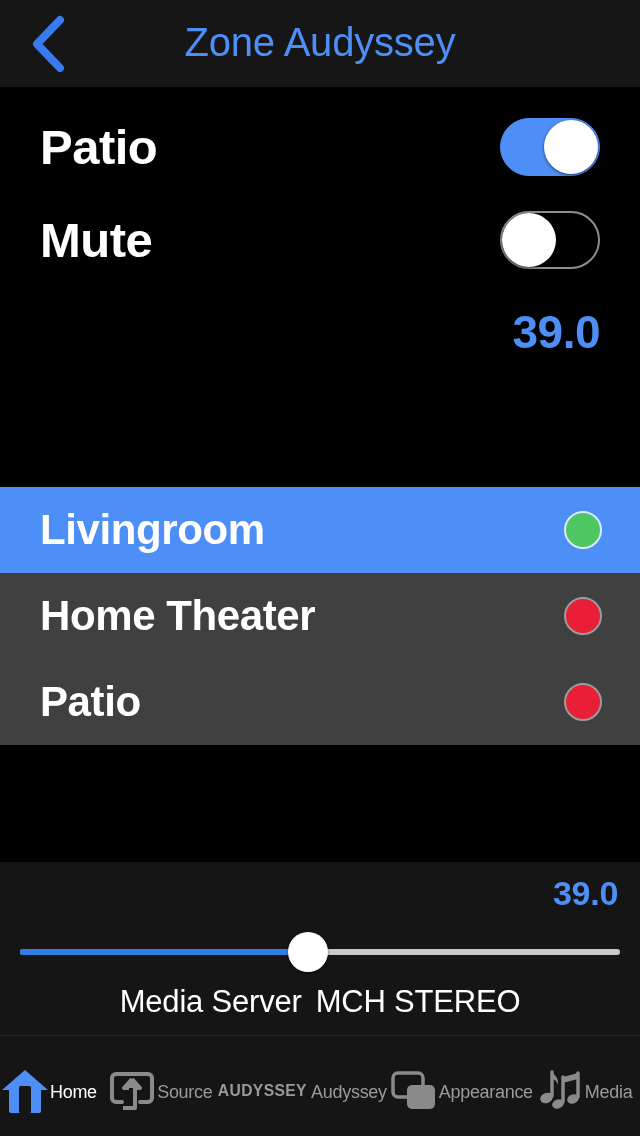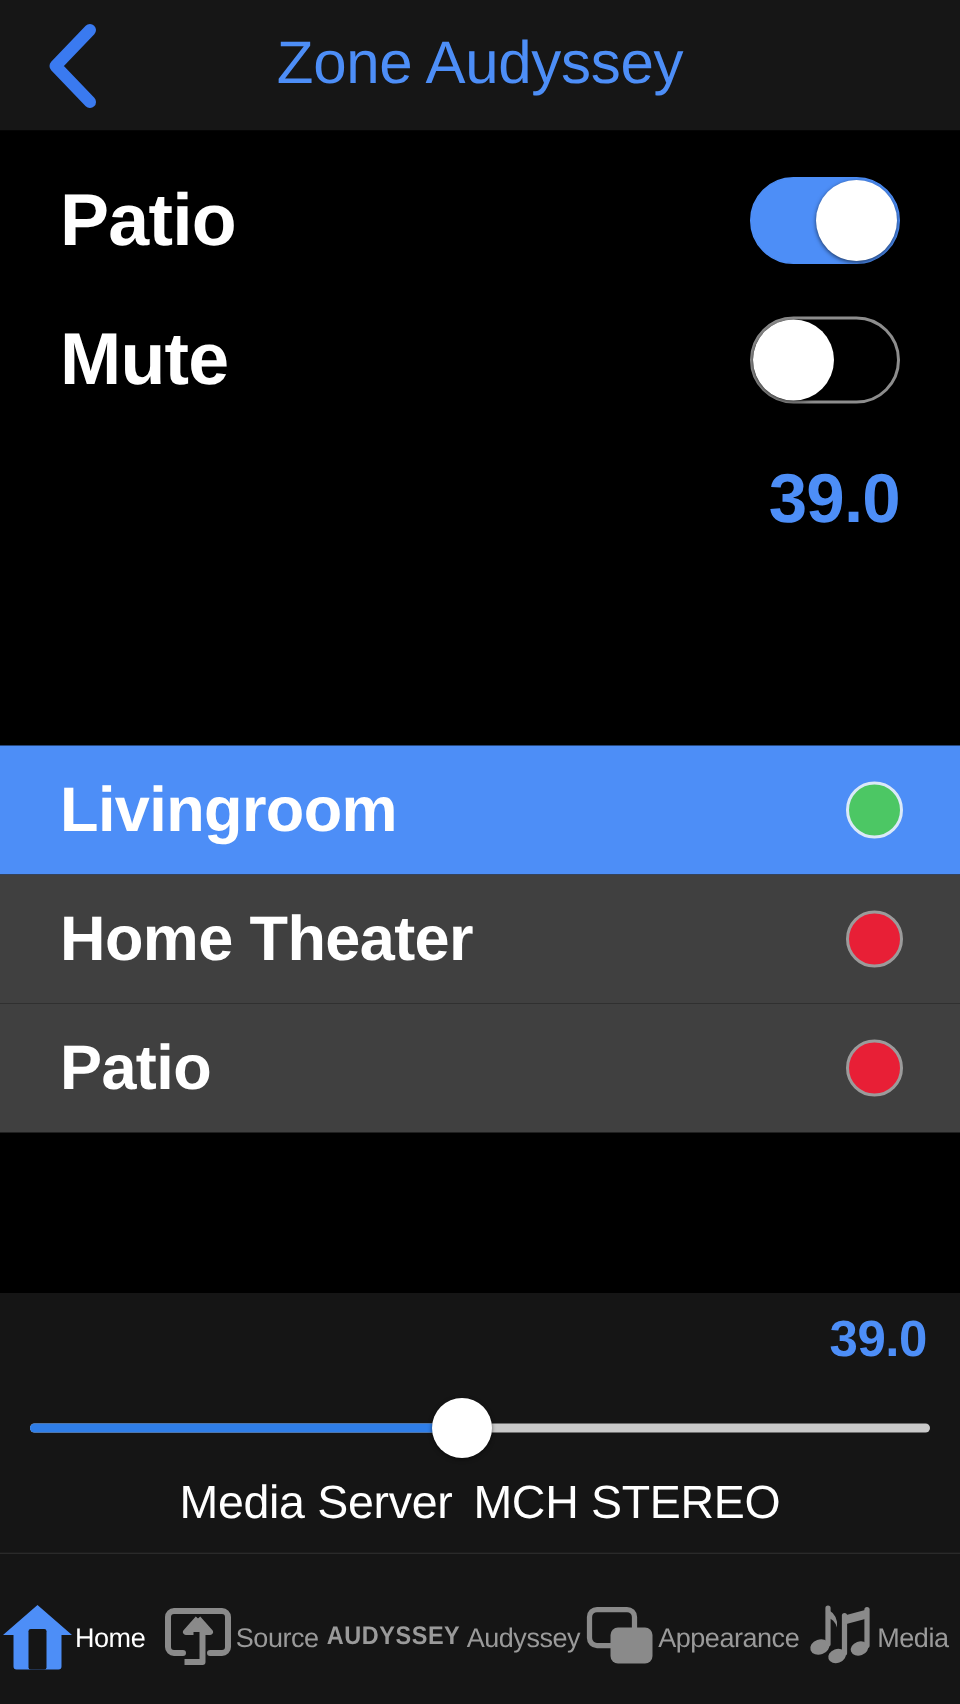--- a/index.html
+++ b/index.html
@@ -125,21 +125,21 @@
     border-radius: 50%;
     background: #ffffff;
     box-shadow: 0 1px 3px rgba(0,0,0,0.6);
   }
   .toggle.on .knob { right: 1px; }
   .toggle.off .knob { left: 0px; }
 
   
   .zones {
     position: absolute;
-    top: 497px;
+    top: 487px;
     left: 0;
     width: 640px;
     height: 434px;
     background: #000000;
   }
   .zone-row {
     position: relative;
     width: 640px;
     height: 86px;
     display: flex;

